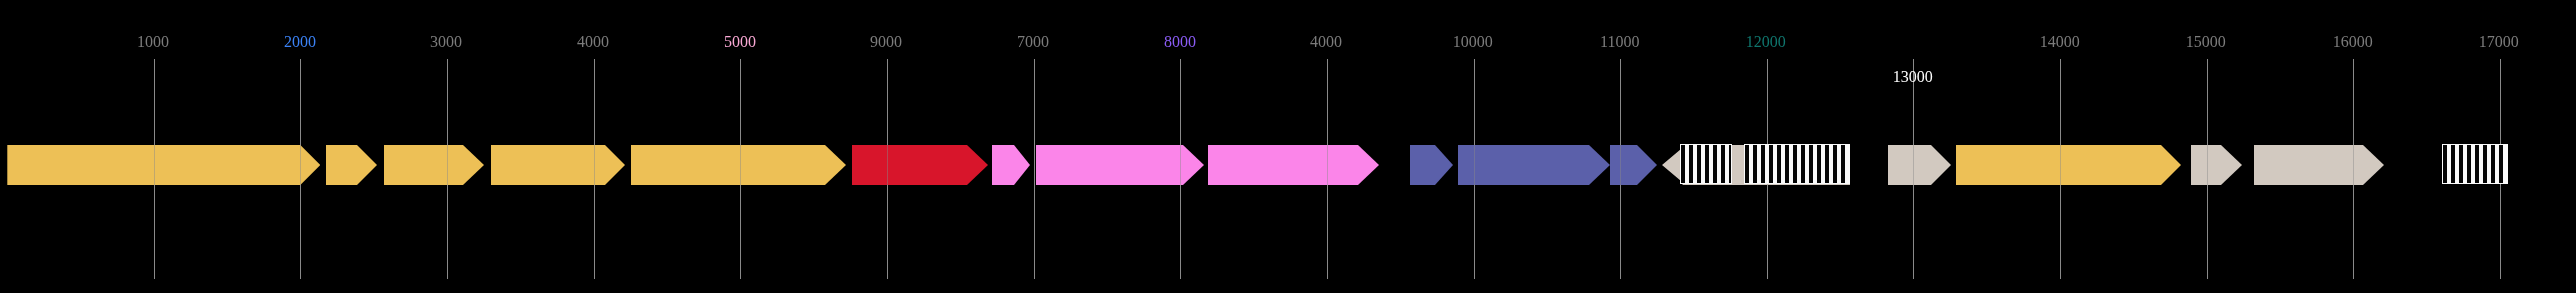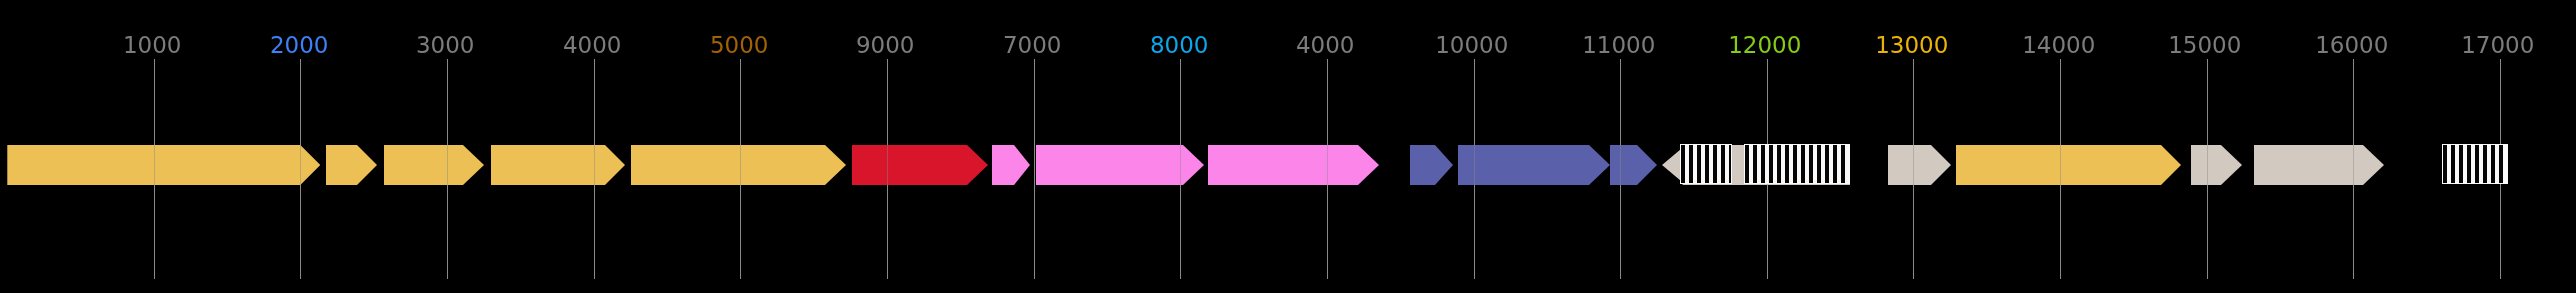--- a/index.html
+++ b/index.html
@@ -26,25 +26,26 @@
     position: absolute;
     width: 0.7px;
     top: 144px;
     height: 42px;
     z-index: 20;
   }
   .tick-label {
     position: absolute;
     top: 34px;
     transform: translateX(-53%);
-    font-size: 23px;
+    font-size: 16px;
     line-height: 1;
     letter-spacing: 0px;
     white-space: nowrap;
     z-index: 5;
+    font-family: Liberation Serif, serif;
   }
   .feature {
     position: absolute;
     top: 145px;
     height: 40px;
     z-index: 10;
   }
   .hatch-box {
     position: absolute;
     top: 144px;
@@ -114,28 +115,28 @@
       <div class="feature" style="left: 1956px; width: 225px; background: rgb(237, 192, 86); clip-path: polygon(0px 0px, 205px 0px, 100% 50%, 205px 100%, 0px 100%);"></div>
       <div class="feature" style="left: 2191px; width: 51px; background: rgb(210, 201, 192); clip-path: polygon(0px 0px, 30px 0px, 100% 50%, 30px 100%, 0px 100%);"></div>
       <div class="feature" style="left: 2254px; width: 130px; background: rgb(210, 201, 192); clip-path: polygon(0px 0px, 109px 0px, 100% 50%, 109px 100%, 0px 100%);"></div>
       <div class="hatch-box" style="left: 2442px; width: 66px; background: repeating-linear-gradient(90deg, rgb(5, 5, 5) 0px, rgb(5, 5, 5) 4.4px, rgb(250, 250, 250) 4.4px, rgb(250, 250, 250) 8px);"></div>
     </div>
   <div id="label-layer">
       <div class="tick-label" style="left: 154px; color: rgb(124, 124, 124);">1000</div>
       <div class="tick-label" style="left: 301px; color: #3b82f6;">2000</div>
       <div class="tick-label" style="left: 447px; color: rgb(124, 124, 124);">3000</div>
       <div class="tick-label" style="left: 594px; color: rgb(124, 124, 124);">4000</div>
-      <div class="tick-label" style="left: 741px; color: #a16207; text-align: right;">5000</div>
+      <div class="tick-label" style="left: 741px; color: #f9a8d4; text-align: right;">5000</div>
       <div class="tick-label" style="left: 887px; color: rgb(124, 124, 124);">9000</div>
       <div class="tick-label" style="left: 1034px; color: rgb(124, 124, 124);">7000</div>
-      <div class="tick-label" style="left: 1181px; color: #0ea5e9;">8000</div>
+      <div class="tick-label" style="left: 1181px; color: #8b5cf6;">8000</div>
       <div class="tick-label" style="left: 1327px; color: rgb(124, 124, 124);">4000</div>
       <div class="tick-label" style="left: 1474px; color: rgb(124, 124, 124);">10000</div>
       <div class="tick-label" style="left: 1621px; color: rgb(124, 124, 124);">11000</div>
-      <div class="tick-label" style="left: 1767px; color: #84cc16;">12000</div>
-      <div class="tick-label" style="left: 1914px; color: #eab308;">13000</div>
+      <div class="tick-label" style="left: 1767px; color: #0f766e;">12000</div>
+      <div class="tick-label" style="left: 1914px; color: #ffffff; margin-top: 35px;">13000</div>
       <div class="tick-label" style="left: 2061px; color: rgb(124, 124, 124);">14000</div>
       <div class="tick-label" style="left: 2207px; color: rgb(124, 124, 124);">15000</div>
       <div class="tick-label" style="left: 2354px; color: rgb(124, 124, 124);">16000</div>
       <div class="tick-label" style="left: 2500px; color: rgb(124, 124, 124);">17000</div>
     </div>
 </div>
 
 
 </body></html>

